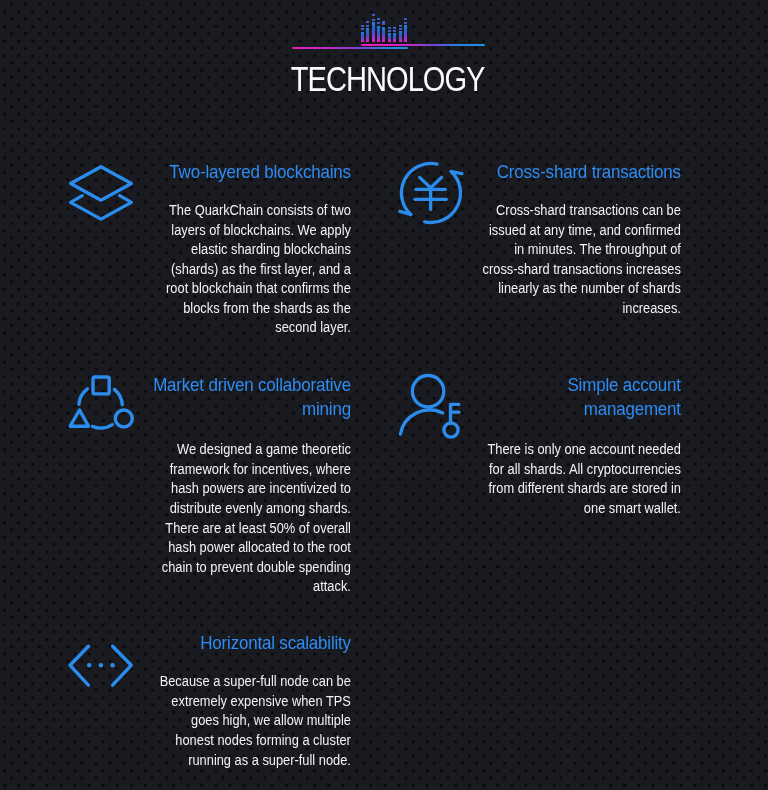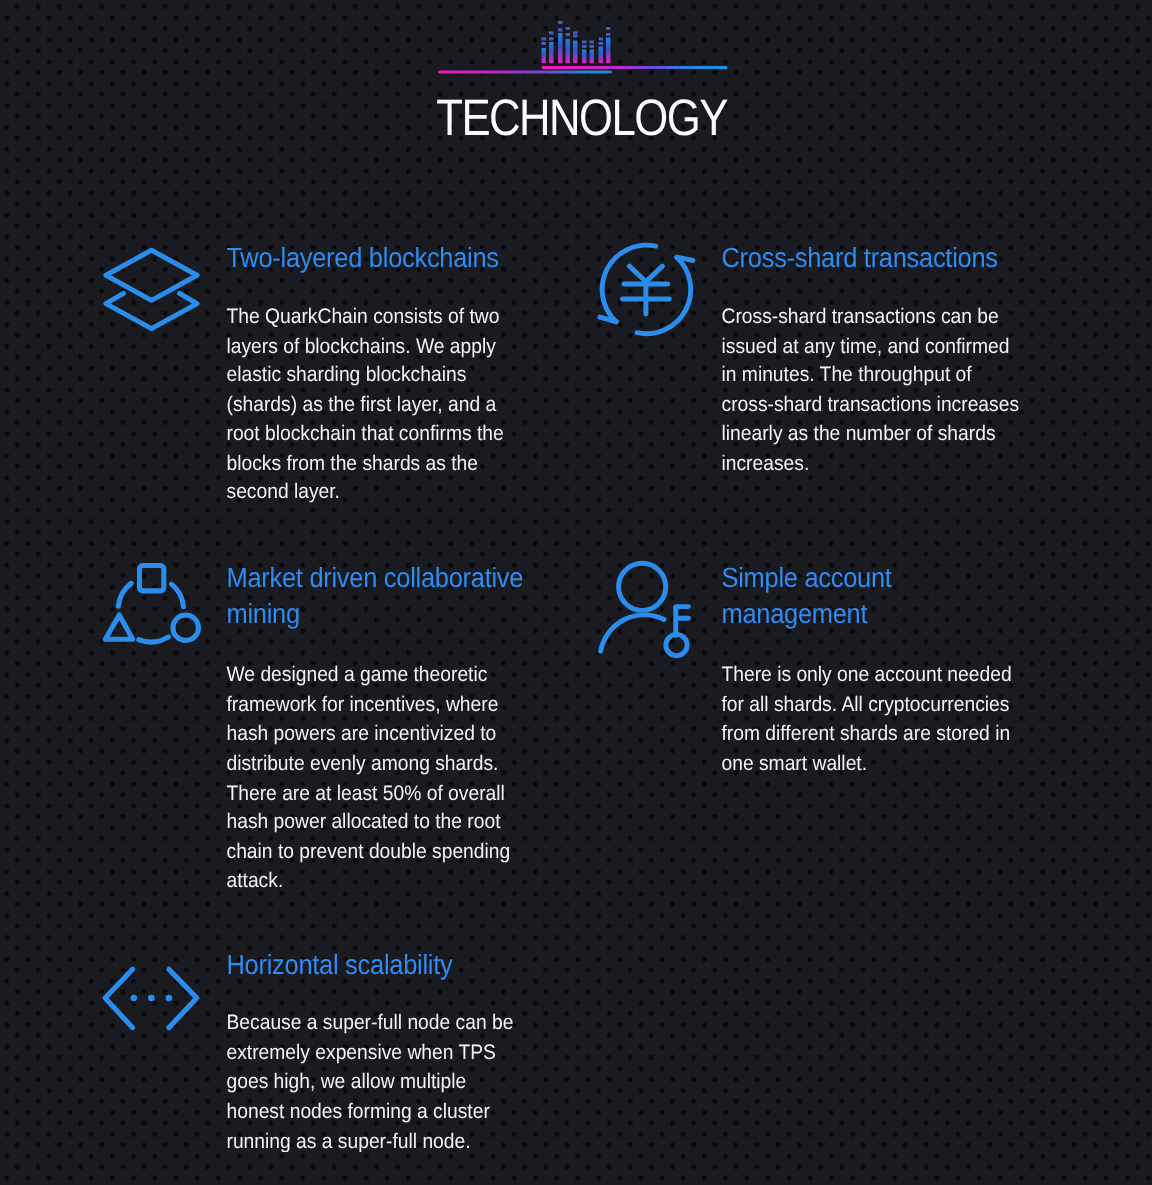--- a/index.html
+++ b/index.html
@@ -29,21 +29,21 @@
   .logo i.seg{background-image:linear-gradient(180deg,#2a74d8 0%, #3b5fc8 45%, #6040aa 100%);}
   .rule{position:absolute;height:2px;border-radius:1px;}
   .rule1{left:361px;top:44px;width:124px;
     background:linear-gradient(90deg,#ec1dbb 0%,#e11ec0 22%,#b82dcc 42%,#6a4ad8 60%,#2a80e0 78%,#1d93e6 100%);}
   .rule2{left:292px;top:46.5px;width:116px;
     background:linear-gradient(90deg,#e81cb8 0%,#c527c6 30%,#7a44d4 58%,#2484de 84%,#1d8fe2 100%);}
   .h1{position:absolute;left:4px;top:61.3px;width:768px;text-align:center;
     font-size:34.2px;line-height:36px;font-weight:400;color:#fbfbfc;letter-spacing:-1.2px;}
   .h1 span{display:inline-block;transform:scaleX(0.852);transform-origin:50% 50%;}
   
-  .grid{position:absolute;left:0;top:0;width:768px;height:628px;}
+  .grid{position:absolute;left:0;top:0;width:768px;height:628px;text-align:right;}
   .item{position:absolute;}
   .it1{left:66px;top:160px;}
   .it2{left:396px;top:160px;}
   .it3{left:66px;top:373px;}
   .it4{left:396px;top:373px;}
   .it5{left:66px;top:631.3px;}
   .ic{position:absolute;left:0;top:0;width:70px;height:70px;}
   .it3 .ic,.it4 .ic{top:-3px;}
   .ic svg{display:block;}
   .txt{position:absolute;left:84.5px;top:0;width:218px;

